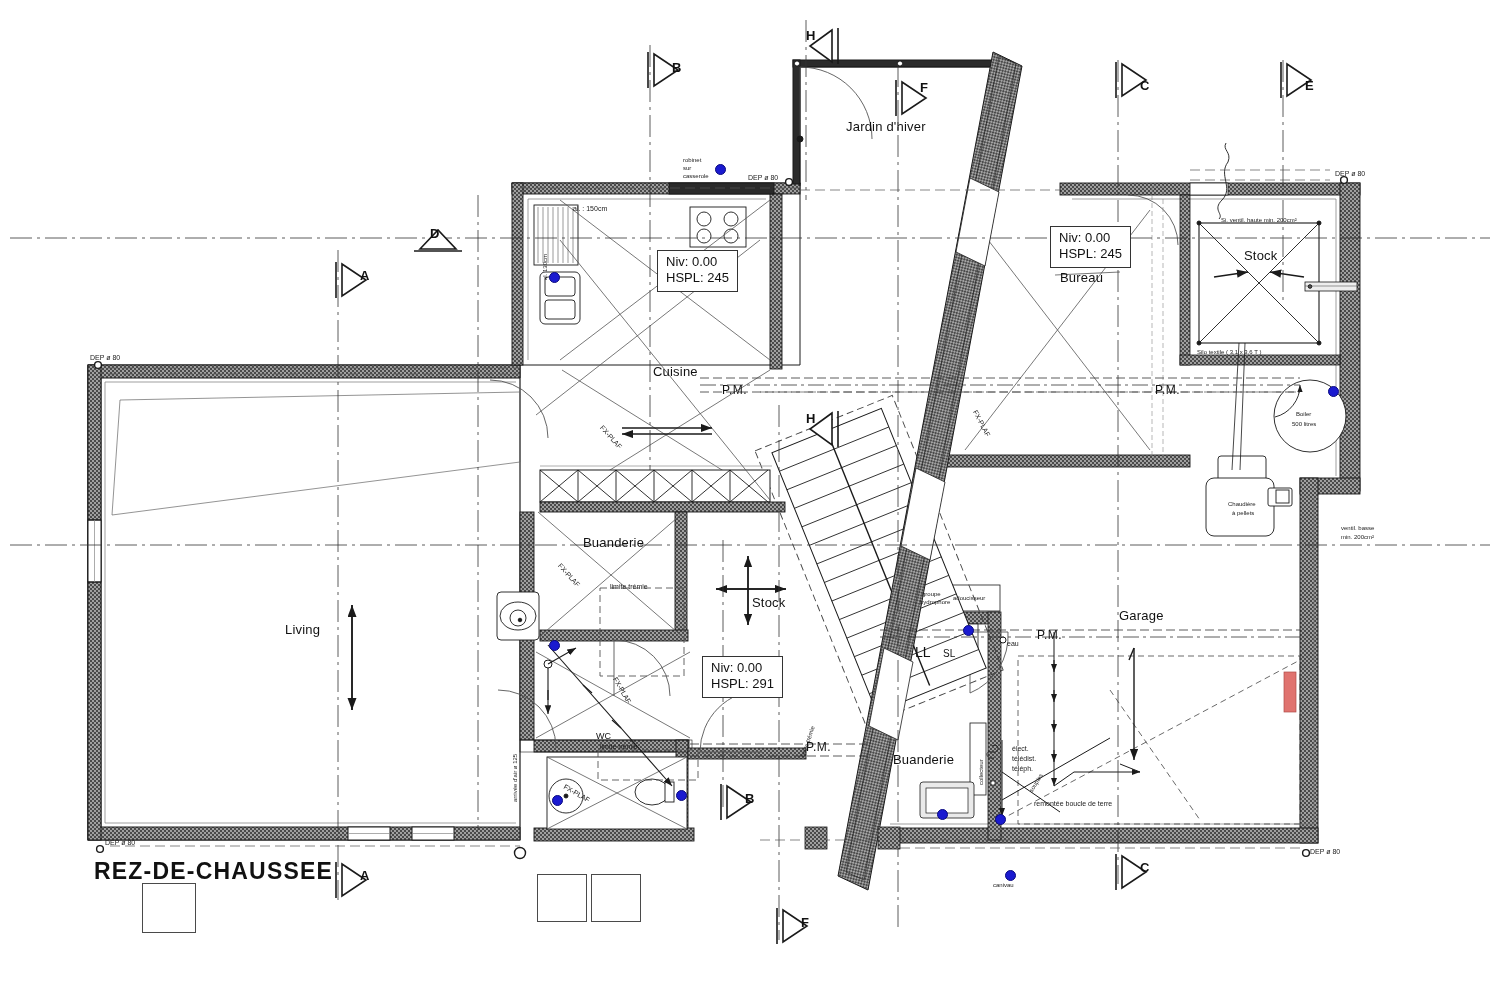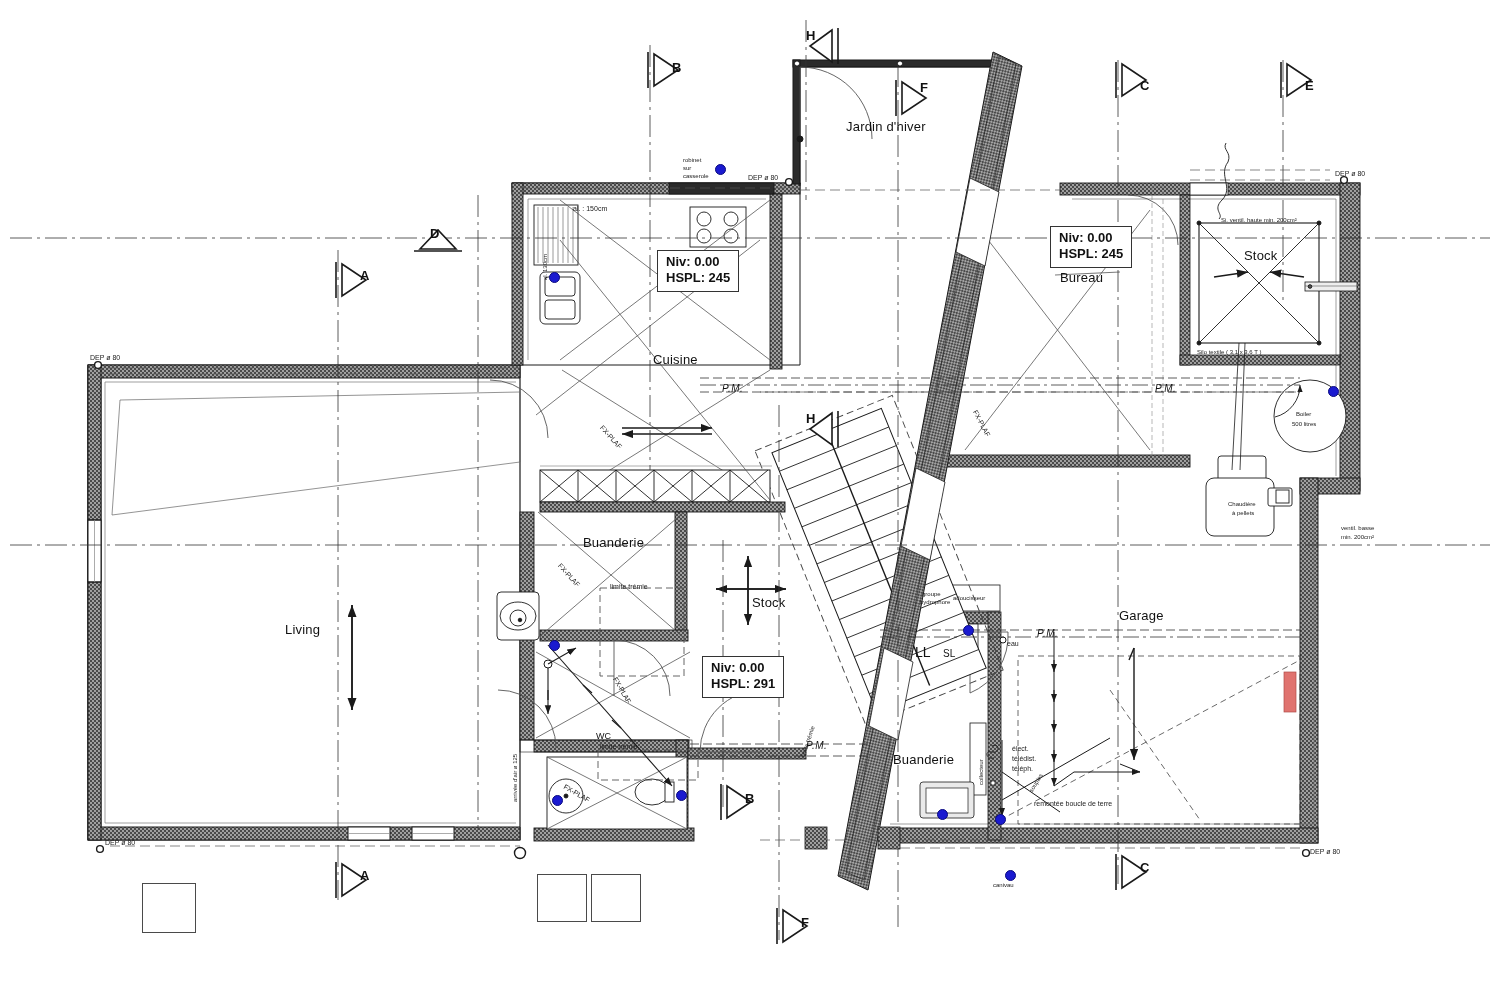--- a/index.html
+++ b/index.html
@@ -7,24 +7,24 @@
   body{width:1500px;height:994px;overflow:hidden;
        font-family:"Liberation Sans","DejaVu Sans",sans-serif;color:#1a1a1a;}
   #plan{position:relative;width:1500px;height:994px;}
   svg.layer{position:absolute;left:0;top:0;width:1500px;height:994px;}
   .lbl{position:absolute;white-space:nowrap;color:#111;}
   .room{font-size:13px;letter-spacing:.2px;}
   .title{font-size:23px;font-weight:bold;letter-spacing:1.2px;}
   .sect{font-size:13px;font-weight:bold;}
   .micro{font-size:6px;color:#222;}
   .micro7{font-size:7px;color:#222;}
-  .pm{font-size:10px;letter-spacing:.5px;font-style:italic;}
+  .pm{font-size:12px;letter-spacing:.5px;}
   .nivbox{position:absolute;border:1px solid #333;background:#fff;
           padding:3px 8px 4px 8px;line-height:1.25;font-size:13px;color:#111;}
-  .nivbox div{white-space:nowrap;font-weight:bold;}
+  .nivbox div{white-space:nowrap;}
   .dot{position:absolute;width:9px;height:9px;border-radius:50%;
        background:#1a1ad0;border:1px solid #0a0a80;}
   .sq{position:absolute;border:1.6px solid #4a4a4a;background:#fff;}
   .rot{transform-origin:left top;}
 </style>
 </head>
 <body>
 
 <div id="plan">
 
@@ -488,21 +488,21 @@
       <circle cx="789" cy="182" r="3.4"></circle>
       <circle cx="1344" cy="180" r="3.4"></circle>
       <circle cx="100" cy="849" r="3.4"></circle>
       <circle cx="1306" cy="853" r="3.4"></circle>
       <circle cx="520" cy="853" r="5.5"></circle>
     </g>
   </svg>
 
   <div>
     <div class="lbl room" style="left:285px;top:622px">Living</div>
-    <div class="lbl room" style="left:653px;top:352px">Cuisine</div>
+    <div class="lbl room" style="left:653px;top:364px">Cuisine</div>
     <div class="lbl room" style="left:846px;top:119px">Jardin d'hiver</div>
     <div class="lbl room" style="left:583px;top:535px">Buanderie</div>
     <div class="lbl room" style="left:752px;top:595px">Stock</div>
     <div class="lbl" style="left:596px;top:731px;font-size:9px">WC</div>
     <div class="lbl room" style="left:1060px;top:270px">Bureau</div>
     <div class="lbl room" style="left:1244px;top:248px">Stock</div>
     <div class="lbl room" style="left:1119px;top:608px">Garage</div>
     <div class="lbl room" style="left:893px;top:752px">Buanderie</div>
   </div>
 
@@ -598,14 +598,15 @@
     <div class="dot" style="left:1328px;top:386px"></div>
     <div class="dot" style="left:1005px;top:870px"></div>
   </div>
 
   <div>
     <div class="sq" style="left:142px;top:883px;width:52px;height:48px"></div>
     <div class="sq" style="left:537px;top:874px;width:48px;height:46px"></div>
     <div class="sq" style="left:591px;top:874px;width:48px;height:46px"></div>
   </div>
 
+  <div class="lbl title" style="left:94px;top:858px">REZ-DE-CHAUSSEE</div>
 
 </div>
 
 </body></html>

